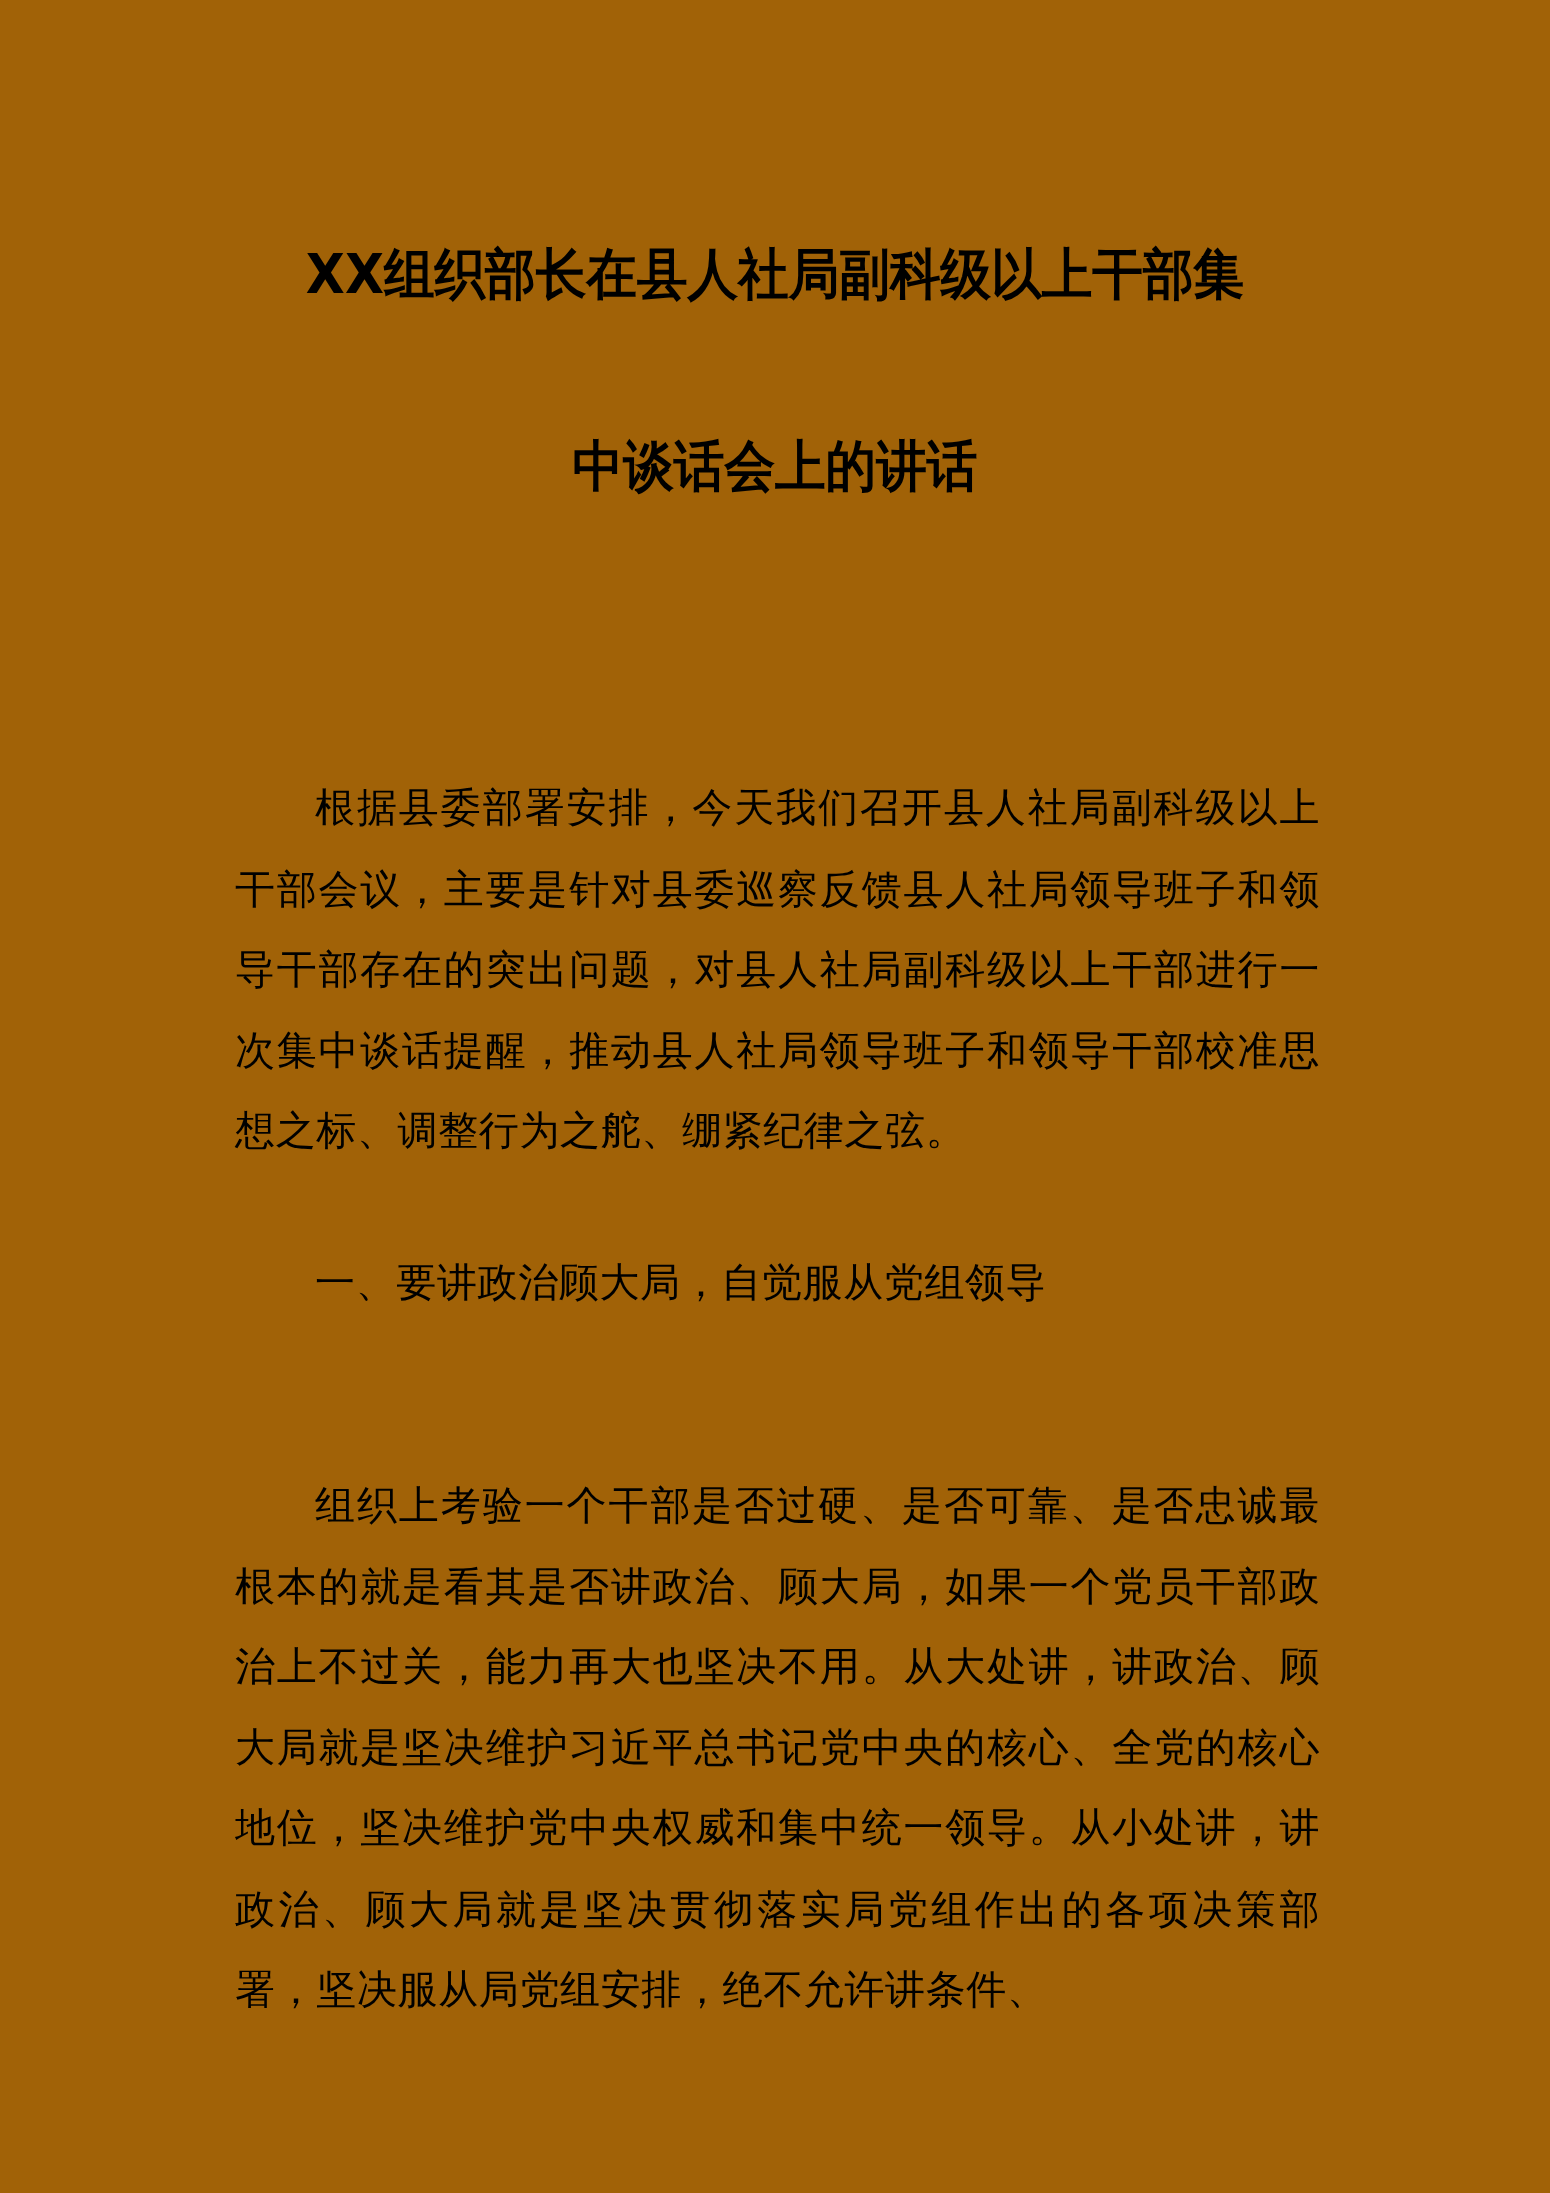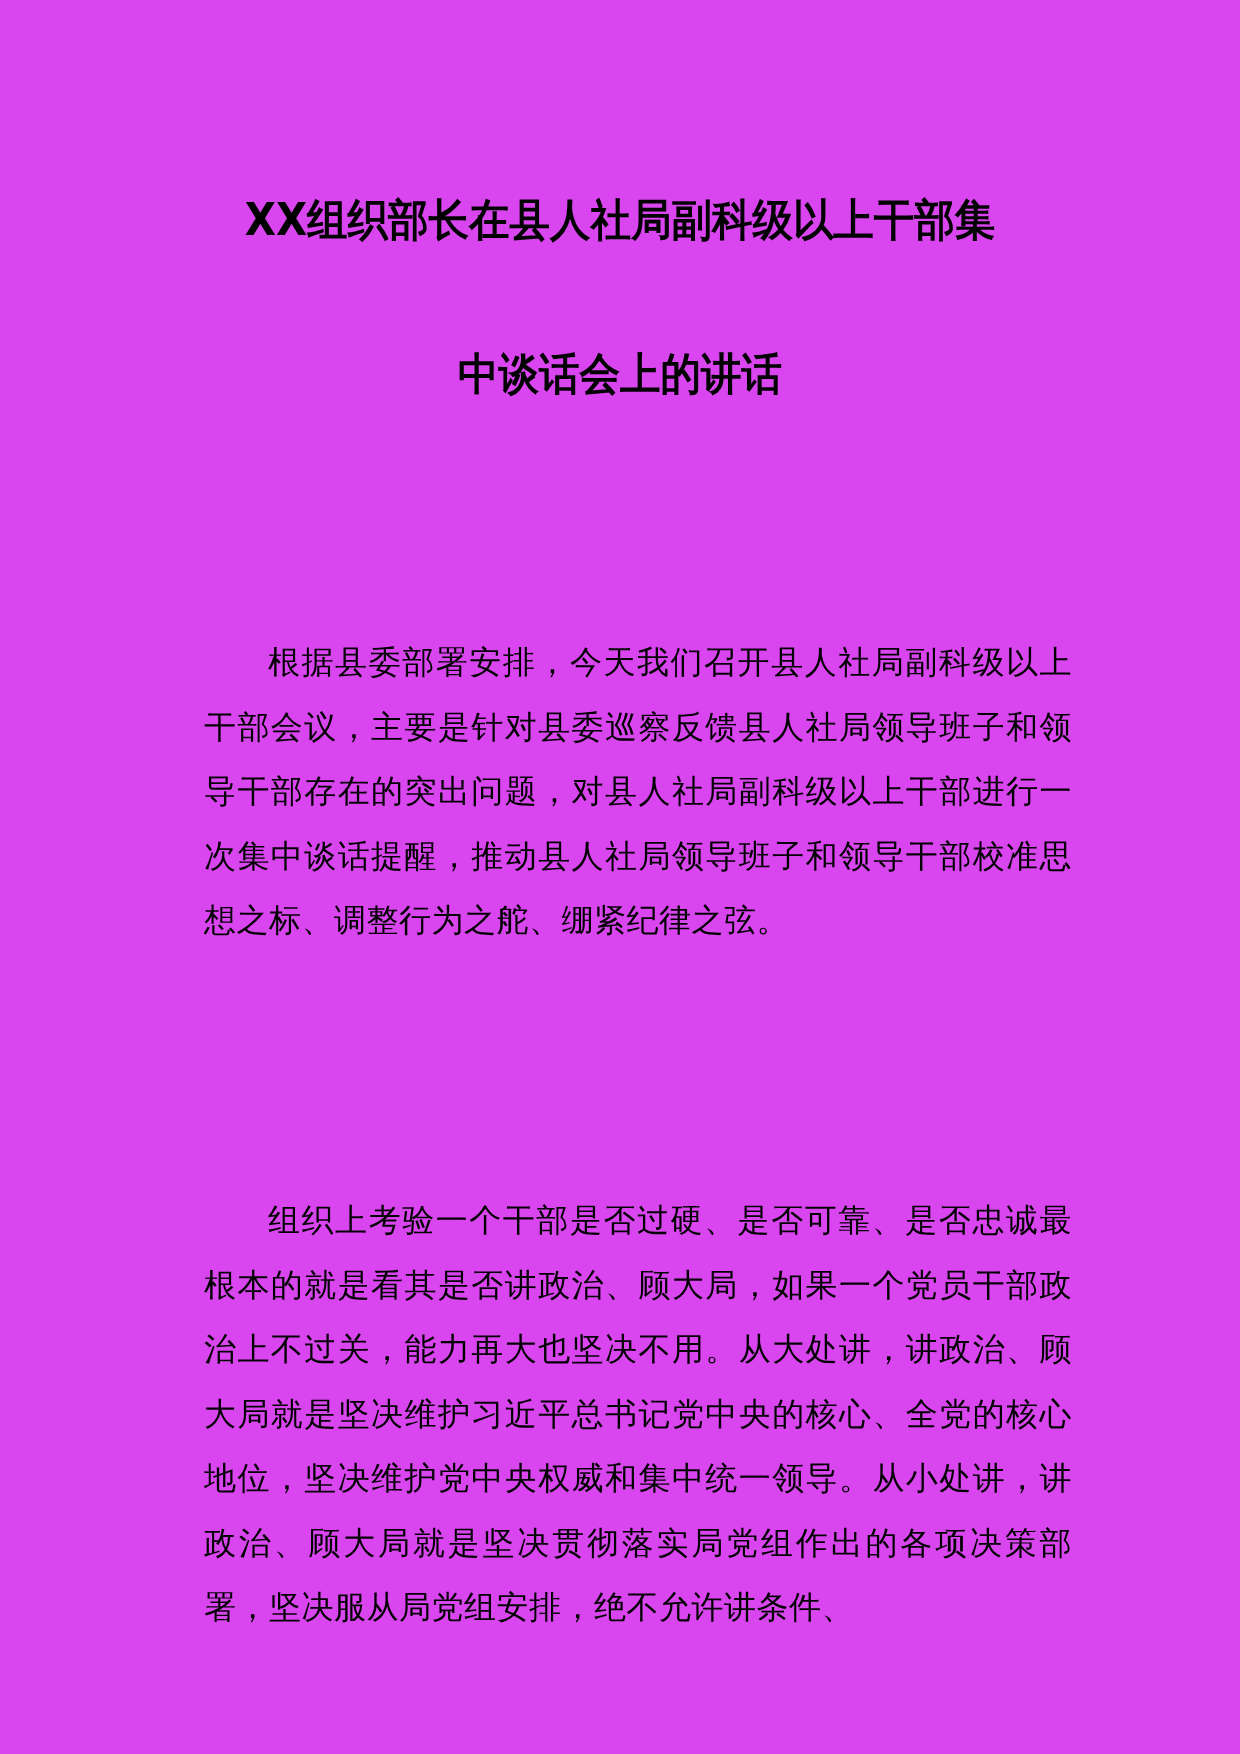--- a/index.html
+++ b/index.html
@@ -14,21 +14,21 @@
       overflow: hidden;
       color: #000000;
       font-family: "DejaVu Sans", "Liberation Sans", sans-serif;
     }
     .page {
       position: absolute;
       left: 0;
       top: 0;
       width: 1240px;
       height: 1754px;
-      background: #d946ef;
+      background: #a16207;
     }
     .title-block {
       position: absolute;
       left: 150px;
       width: 940px;
       top: 190px;
       text-align: center;
     }
     .title-line {
       display: block;
@@ -44,35 +44,36 @@
       position: absolute;
       left: 188px;
       width: 868px;
       font-size: 32px;
       line-height: 64.5px;
       text-align: justify;
       text-justify: inter-character;
       letter-spacing: 0.5px;
     }
     .para {
-      margin: 16px;
+      margin: 0;
       text-indent: 2em;
     }
     .p1 { top: 614px; }
     .heading { top: 994px; }
     .p2 { top: 1172px; }
   </style>
 </head>
 <body>
 
 <div class="page">
 
   <div class="title-block">
     <span class="title-line l1">XX组织部长在县人社局副科级以上干部集</span>
     <span class="title-line l2">中谈话会上的讲话</span>
   </div>
 
   <p class="body-text para p1">根据县委部署安排，今天我们召开县人社局副科级以上干部会议，主要是针对县委巡察反馈县人社局领导班子和领导干部存在的突出问题，对县人社局副科级以上干部进行一次集中谈话提醒，推动县人社局领导班子和领导干部校准思想之标、调整行为之舵、绷紧纪律之弦。</p>
 
+  <p class="body-text para heading">一、要讲政治顾大局，自觉服从党组领导</p>
 
   <p class="body-text para p2">组织上考验一个干部是否过硬、是否可靠、是否忠诚最根本的就是看其是否讲政治、顾大局，如果一个党员干部政治上不过关，能力再大也坚决不用。从大处讲，讲政治、顾大局就是坚决维护习近平总书记党中央的核心、全党的核心地位，坚决维护党中央权威和集中统一领导。从小处讲，讲政治、顾大局就是坚决贯彻落实局党组作出的各项决策部署，坚决服从局党组安排，绝不允许讲条件、</p>
 
 </div>
 
 </body></html>

